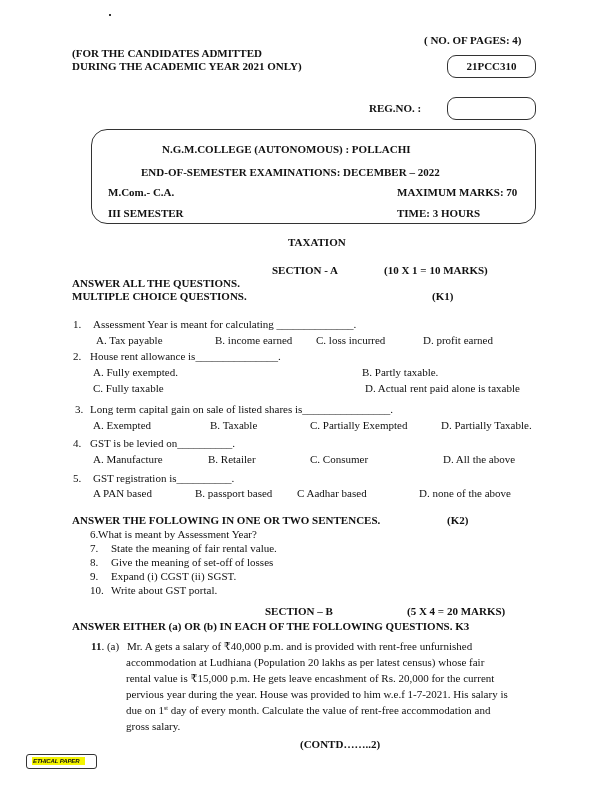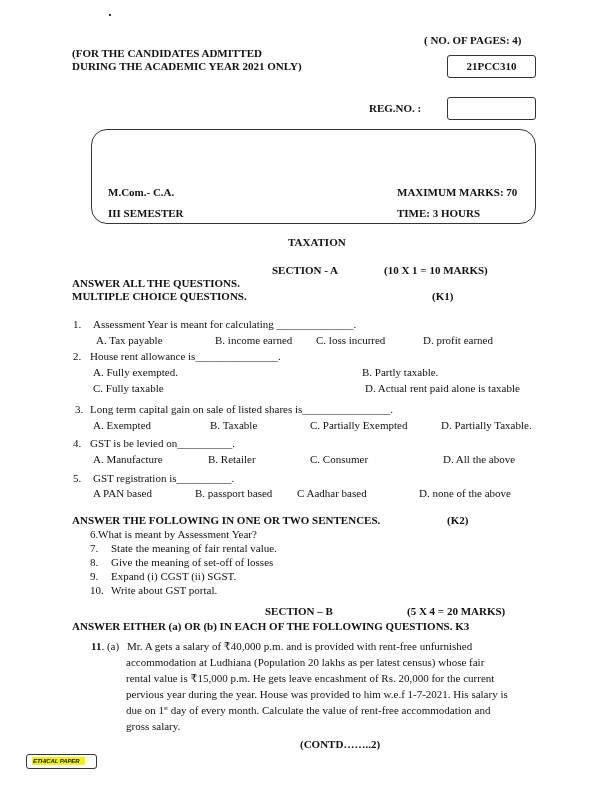--- a/index.html
+++ b/index.html
@@ -1,21 +1,21 @@
 <!DOCTYPE html>
 <html><head>
 <meta charset="utf-8">
 <style>
   html, body { margin:0; padding:0; background:#ffffff; }
   body { width:612px; height:792px; position:relative; overflow:hidden;
          font-family:"Liberation Serif", "DejaVu Serif", serif; color:#111; }
   .abs { position:absolute; white-space:nowrap; }
   .b { font-weight:bold; }
   .f11 { font-size:11px; }
-  .box { position:absolute; border:1.3px solid #333; border-radius:3px; box-sizing:border-box; }
+  .box { position:absolute; border:1.3px solid #333; border-radius:9px; box-sizing:border-box; }
   .bigbox { position:absolute; border:1.3px solid #333; border-radius:16px; box-sizing:border-box; }
   .dot { position:absolute; width:1.5px; height:1.5px; background:#333; }
   .ethical { position:absolute; left:26px; top:754px; width:71px; height:15px; border:1.2px solid #333; border-radius:3px; box-sizing:border-box; }
   .ethical span { position:absolute; left:5px; top:2px; background:#f4f400; font-family:"Liberation Sans", sans-serif; font-weight:bold; font-style:italic; font-size:6px; padding:1px 6px 1px 1px; letter-spacing:-0.1px; }
   sup { font-size:6px; vertical-align:4px; }
 </style>
 </head>
 <body>
 
 <div class="dot" style="left:109px; top:14px;"></div>
@@ -27,20 +27,22 @@
 <div class="box" style="left:447px; top:55px; width:89px; height:23px;">
   <div class="abs b f11" style="left:0; right:0; top:4px; text-align:center;">21PCC310</div>
 </div>
 
 <div class="abs b f11" style="left:369px; top:102px;">REG.NO. :</div>
 <div class="box" style="left:447px; top:97px; width:89px; height:23px;">
   <span></span>
 </div>
 
 <div class="bigbox" style="left:91px; top:129px; width:445px; height:95px;">
+  <div class="abs b f11" style="left:70px; top:13px;">N.G.M.COLLEGE (AUTONOMOUS) : POLLACHI</div>
+  <div class="abs b f11" style="left:49px; top:36px;">END-OF-SEMESTER EXAMINATIONS: DECEMBER – 2022</div>
   <div class="abs b f11" style="left:16px; top:56px;">M.Com.- C.A.</div>
   <div class="abs b f11" style="left:305px; top:56px;">MAXIMUM MARKS: 70</div>
   <div class="abs b f11" style="left:16px; top:77px;">III SEMESTER</div>
   <div class="abs b f11" style="left:305px; top:77px;">TIME: 3 HOURS</div>
 </div>
 
 <div class="abs b f11" style="left:288px; top:236px;">TAXATION</div>
 
 <div class="abs b f11" style="left:272px; top:264px;">SECTION - A</div>
 <div class="abs b f11" style="left:384px; top:264px;">(10 X 1 = 10 MARKS)</div>

